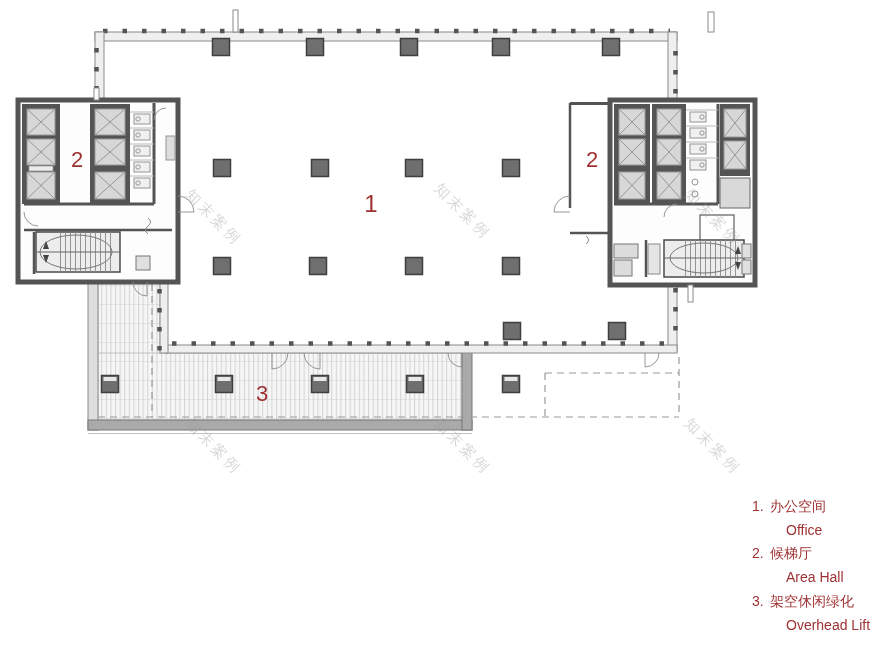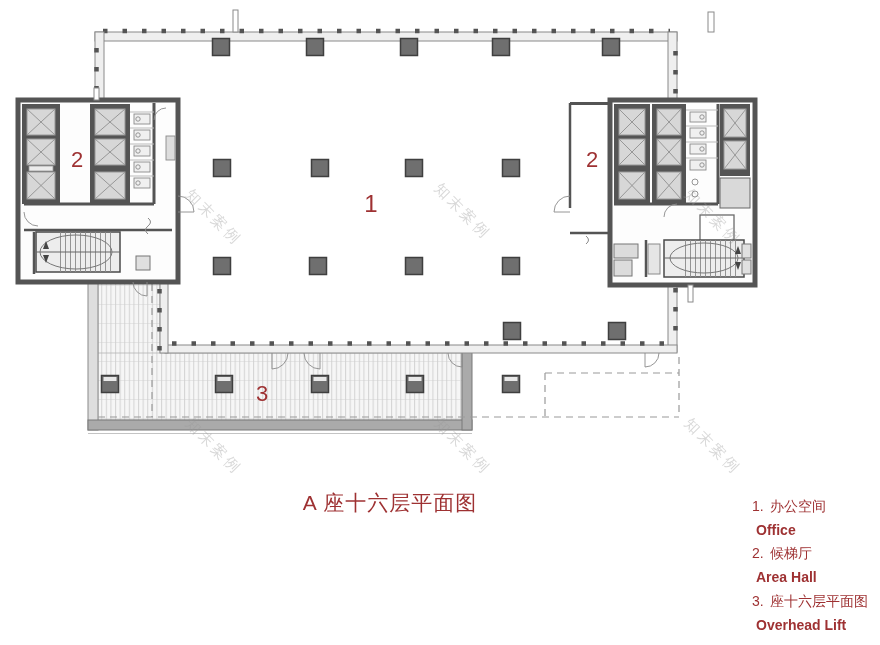--- a/index.html
+++ b/index.html
@@ -27,21 +27,21 @@
   .title{
     position:absolute;left:95px;top:489px;width:590px;text-align:center;
     color:var(--accent-red);font-size:21px;letter-spacing:1px;font-weight:500;
   }
   .legend{
     position:absolute;left:752px;top:495px;color:var(--accent-red);
     font-size:14px;line-height:23.7px;
   }
   .legend .row{display:flex;}
   .legend .num{width:18px;flex:none;}
-  .legend .en{margin-left:4px;font-weight:700;}
+  .legend .en{margin-left:34px;font-weight:400;}
 </style>
 </head>
 <body>
 
 <div class="canvas">
 
   <svg width="880" height="645" viewBox="0 0 880 645">
     <defs>
       <pattern id="hatch" width="4.6" height="19" patternUnits="userSpaceOnUse">
         <rect width="4.6" height="19" fill="#f6f6f6"></rect>
@@ -315,39 +315,38 @@
 
   <div class="watermarks">
     <span class="wm" style="left:165px;top:208px;">知末案例</span>
     <span class="wm" style="left:414px;top:202px;">知末案例</span>
     <span class="wm" style="left:664px;top:208px;">知末案例</span>
     <span class="wm" style="left:165px;top:437px;">知末案例</span>
     <span class="wm" style="left:414px;top:437px;">知末案例</span>
     <span class="wm" style="left:664px;top:437px;">知末案例</span>
   </div>
 
-  <div class="title">A 座十六层平面图</div>
 
   <div class="legend">
     <div class="li">
       <div class="row">
         <span class="num">1.</span>
         <span class="zh">办公空间</span>
       </div>
       <div class="en">Office</div>
     </div>
     <div class="li">
       <div class="row">
         <span class="num">2.</span>
         <span class="zh">候梯厅</span>
       </div>
       <div class="en">Area Hall</div>
     </div>
     <div class="li">
       <div class="row">
         <span class="num">3.</span>
-        <span class="zh">座十六层平面图</span>
+        <span class="zh">架空休闲绿化</span>
       </div>
       <div class="en">Overhead Lift</div>
     </div>
   </div>
 
 </div>
 
 </body></html>

